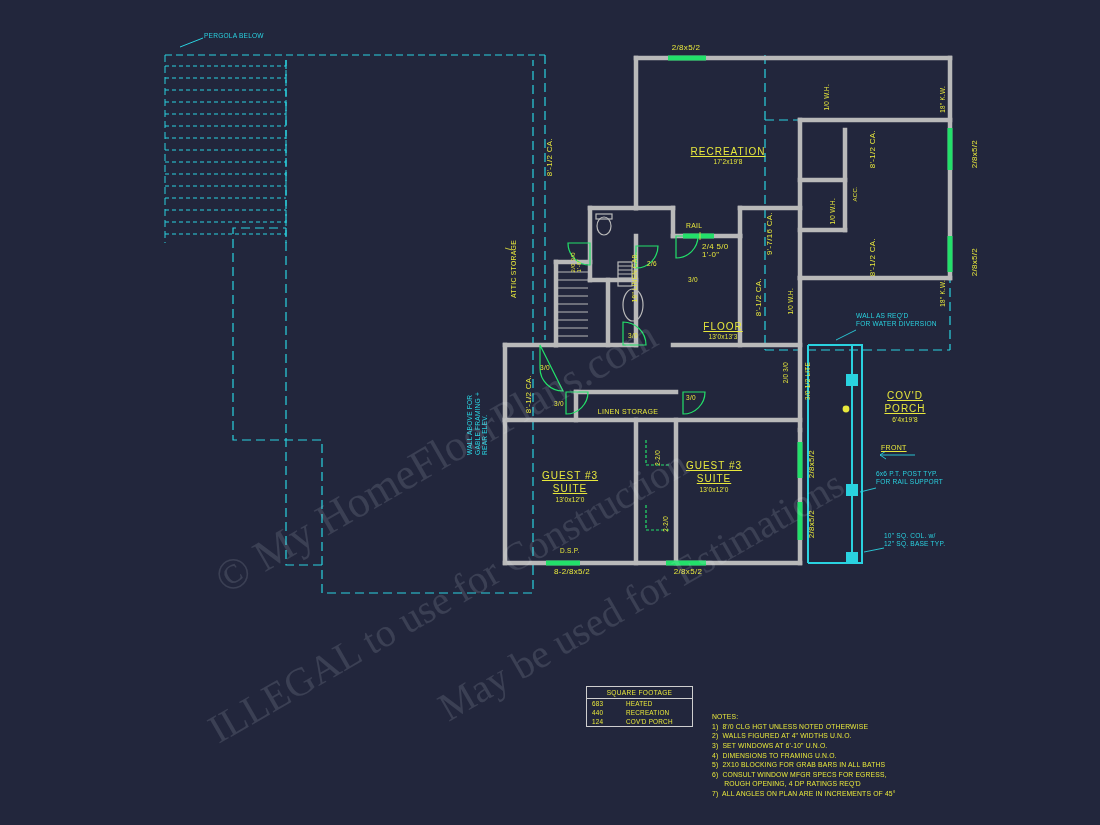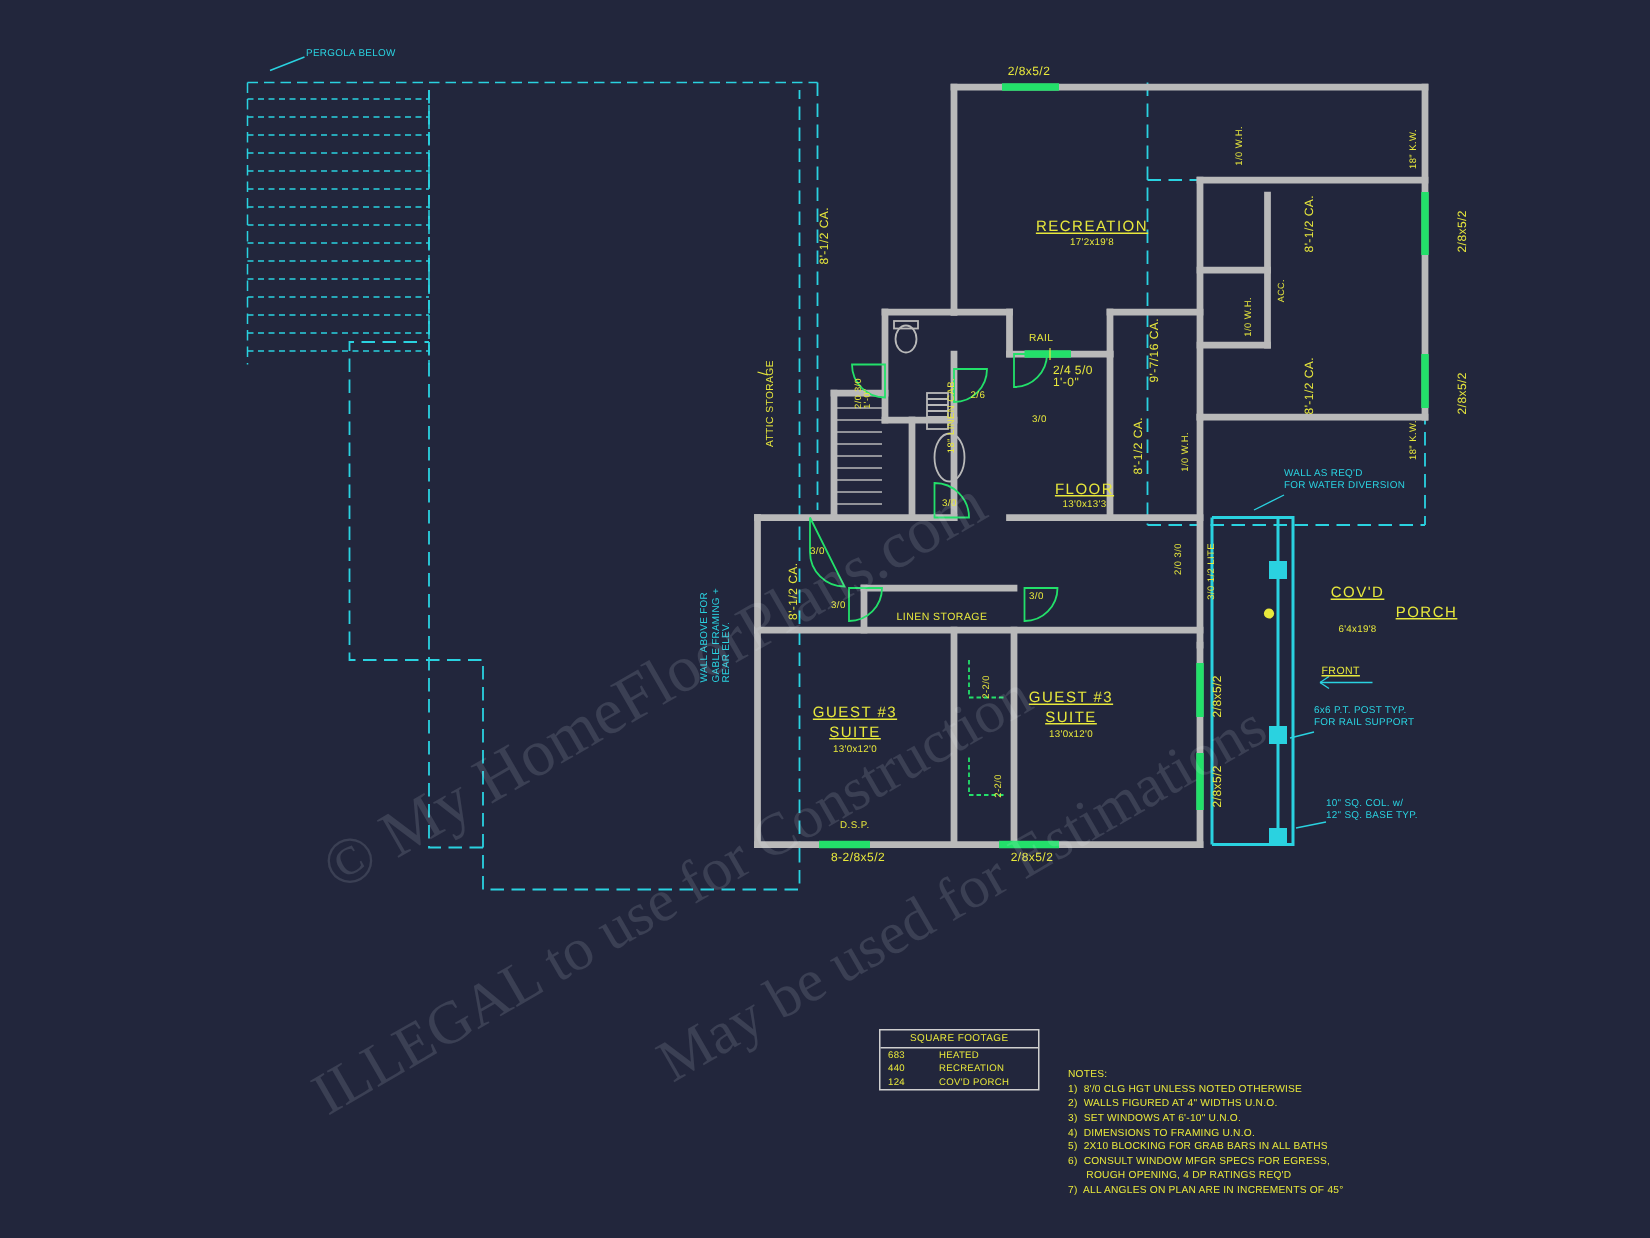--- a/index.html
+++ b/index.html
@@ -200,21 +200,21 @@
 
 <div class="lbl big c" style="left:570px;top:470px">GUEST #3</div>
 <div class="lbl big c" style="left:570px;top:483px">SUITE</div>
 <div class="lbl sub c" style="left:570px;top:496px">13'0x12'0</div>
 
 <div class="lbl big c" style="left:714px;top:460px">GUEST #3</div>
 <div class="lbl big c" style="left:714px;top:473px">SUITE</div>
 <div class="lbl sub c" style="left:714px;top:486px">13'0x12'0</div>
 
 <div class="lbl big c" style="left:905px;top:390px">COV'D</div>
-<div class="lbl big c" style="left:951px;top:403px">PORCH</div>
+<div class="lbl big c" style="left:905px;top:403px">PORCH</div>
 <div class="lbl sub c" style="left:905px;top:416px">6'4x19'8</div>
 
 <div class="lbl c" style="left:628px;top:408px;font-size:7px">LINEN STORAGE</div>
 <div class="lbl" style="left:631px;top:252px;font-size:6.3px;transform:rotate(-90deg) translateX(-100%);transform-origin:0 0">18" LINEN CAB.</div>
 <div class="lbl" style="left:510px;top:240px;font-size:6.8px;transform:rotate(-90deg) translateX(-100%);transform-origin:0 0">ATTIC STORAGE</div>
 <div class="lbl" style="left:852px;top:186px;font-size:6px;transform:rotate(-90deg) translateX(-100%);transform-origin:0 0">ACC.</div>
 <div class="lbl" style="left:560px;top:547px;font-size:6.5px">D.S.P.</div>
 <div class="lbl" style="left:686px;top:222px;font-size:6.8px">RAIL</div>
 <div class="lbl" style="left:881px;top:444px;font-size:7px;text-decoration:underline">FRONT</div>
 

